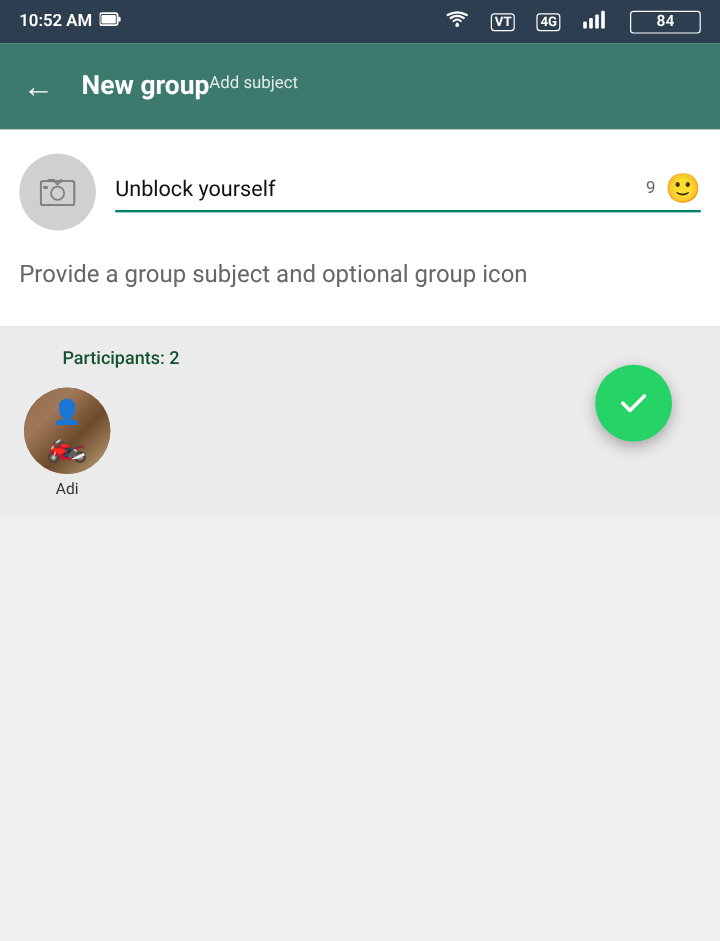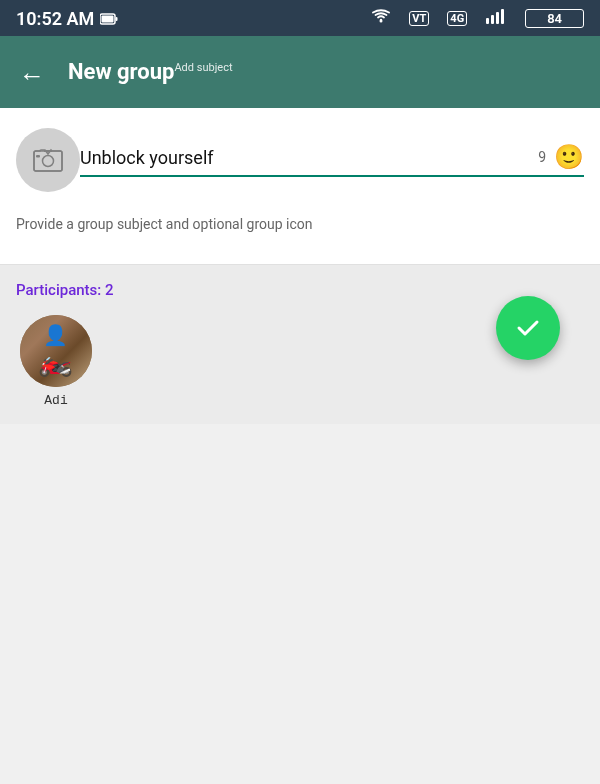--- a/index.html
+++ b/index.html
@@ -17,21 +17,21 @@
       width: 100%;
       height: 36px;
       background: #2c3e50;
       display: flex;
       align-items: center;
       justify-content: space-between;
       padding: 0 16px;
     }
     .status-time {
       color: white;
-      font-size: 18px;
+      font-size: 14px;
       font-weight: 600;
       display: flex;
       align-items: center;
       gap: 6px;
     }
     .status-right {
       display: flex;
       align-items: center;
       gap: 18px;
       color: white;
@@ -77,34 +77,35 @@
       flex-direction: row;
     }
     .app-bar-title {
       color: white;
       font-size: 22px;
       font-weight: 700;
       line-height: 1.2;
     }
     .app-bar-subtitle {
       color: rgba(255,255,255,0.85);
-      font-size: 11px;
+      font-size: 14px;
       margin-top: 2px;
     }
 
     
     .main-content {
       background: white;
       padding: 20px 16px 16px;
     }
 
     
     .input-row {
       display: flex;
       align-items: center;
+      gap: 16px;
       padding-bottom: 12px;
     }
     .group-icon-btn {
       width: 64px;
       height: 64px;
       border-radius: 50%;
       background: #d0d0d0;
       display: flex;
       align-items: center;
       justify-content: center;
@@ -137,21 +138,21 @@
       min-width: 16px;
       text-align: right;
     }
     .emoji-btn {
       font-size: 24px;
       cursor: pointer;
       color: #808080;
     }
 
     .hint-text {
-      font-size: 14px;
+      font-size: 20px;
       color: #666;
       margin-top: 12px;
       padding-bottom: 16px;
     }
 
     
     .fab-btn {
       position: absolute;
       right: 24px;
       top: 36px + 72px + 16px;
@@ -168,37 +169,37 @@
     }
 
     
     .participants-section {
       background: #ebebeb;
       padding: 16px 16px;
       height: 100%;
     }
     .participants-label {
       font-size: 15px;
-      color: #6d28d9;
+      color: #14532d;
       font-weight: 500;
       margin-bottom: 16px;
+      margin-left: 36px;
     }
     .participants-grid {
       display: flex;
       gap: 24px;
       align-items: flex-start;
       flex-wrap: wrap;
     }
     .participant-item {
       display: flex;
       flex-direction: column;
       align-items: center;
       gap: 6px;
       min-width: 80px;
-      font-family: Liberation Mono, monospace;
     }
     .participant-avatar {
       width: 72px;
       height: 72px;
       border-radius: 50%;
       overflow: hidden;
       background: #c8c8c8;
       display: flex;
       align-items: center;
       justify-content: center;

